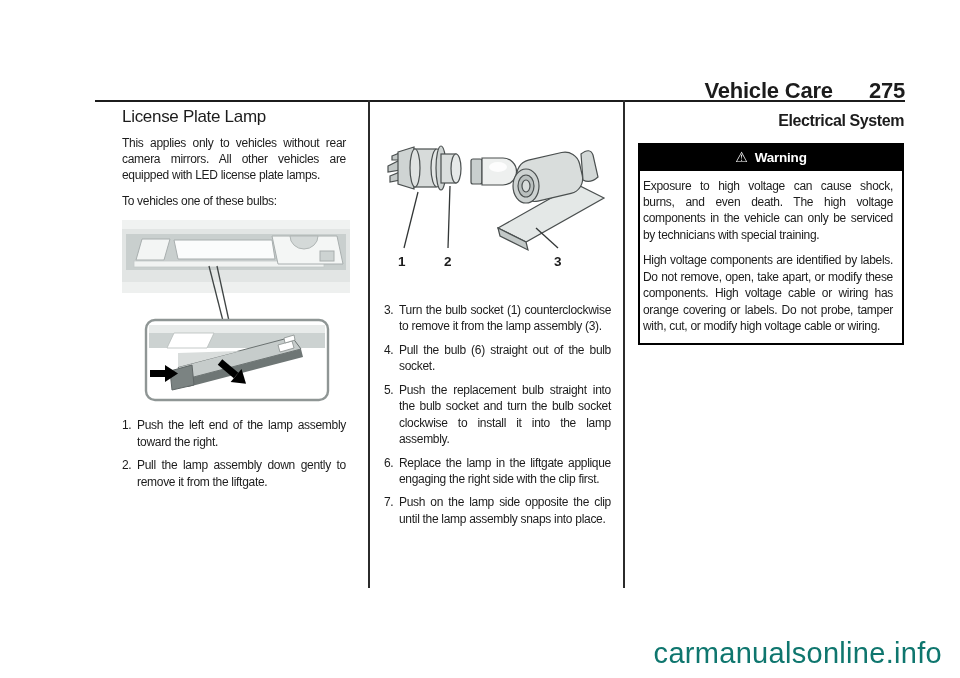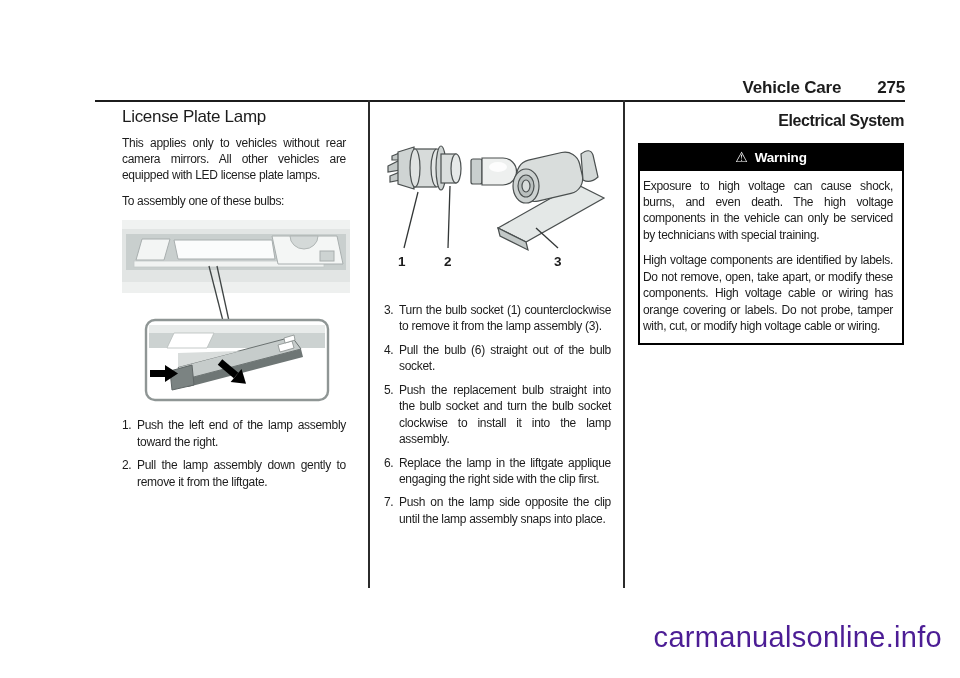--- a/index.html
+++ b/index.html
@@ -5,21 +5,21 @@
 <style>
   html,body { margin:0; padding:0; background:#ffffff; }
   .page {
     position:relative; width:960px; height:678px; background:#ffffff;
     font-family:"Liberation Sans","DejaVu Sans",sans-serif; color:#1c1c1c;
     overflow:hidden;
   }
   
   .page-header {
     position:absolute; top:78px; left:95px; width:810px;
-    text-align:right; font-weight:bold; font-size:17px; letter-spacing:-0.2px;
+    text-align:right; font-weight:bold; font-size:22px; letter-spacing:-0.2px;
     white-space:nowrap;
   }
   .page-header .pgnum { display:inline-block; margin-left:36px; }
   .header-rule { position:absolute; left:95px; top:100px; width:810px; height:2px; background:#1c1c1c; }
 
   
   .divider { position:absolute; top:100px; height:488px; width:1.5px; background:#2b2b2b; }
   .divider-1 { left:368px; }
   .divider-2 { left:623px; }
 
@@ -54,41 +54,41 @@
   .warning-head {
     background:#000; color:#fff; text-align:center; font-weight:bold;
     font-size:13.5px; padding:4px 0 6px 0; letter-spacing:-0.2px;
   }
   .warning-icon { font-size:14px; margin-right:7px; font-weight:normal; }
   .warning-body { padding:7px 9px 8px 3px; }
   .warning-body .body-text:last-child { margin-bottom:0; }
 
   
   .watermark {
-    position:absolute; right:18px; bottom:24px;
-    font-size:29px; color:#4c1d95; letter-spacing:0.3px;
+    position:absolute; right:18px; bottom:8px;
+    font-size:29px; color:#0f766e; letter-spacing:0.3px;
   }
 </style>
 </head>
 <body>
 
 <div class="page">
 
   <div class="page-header">
     <span>Vehicle Care</span><span class="pgnum">275</span>
   </div>
   <div class="header-rule"></div>
 
   <div class="divider divider-1"></div>
   <div class="divider divider-2"></div>
 
   <section class="col col-left">
     <h2 class="h-topic">License Plate Lamp</h2>
     <p class="body-text">This applies only to vehicles without rear camera mirrors. All other vehicles are equipped with LED license plate lamps.</p>
-    <p class="body-text lead-in">To assembly one of these bulbs:</p>
+    <p class="body-text lead-in">To vehicles one of these bulbs:</p>
 
     <svg class="figure figure-license" width="228" height="182" viewBox="0 0 228 182">
 
       <g>
         <rect x="0" y="0" width="228" height="73" fill="#e2e5e4"></rect>
         <rect x="0" y="0" width="228" height="9" fill="#f0f2f1"></rect>
         <rect x="0" y="62" width="228" height="11" fill="#eef0ef"></rect>
         <rect x="4" y="14" width="220" height="36" fill="#c9cfce"></rect>
         <polygon points="20,19 48,19 42,40 14,40" fill="#f3f5f4" stroke="#a8aeae" stroke-width="1"></polygon>
         <polygon points="52,20 150,20 153,39 56,39" fill="#fbfcfc" stroke="#a8aeae" stroke-width="1"></polygon>

